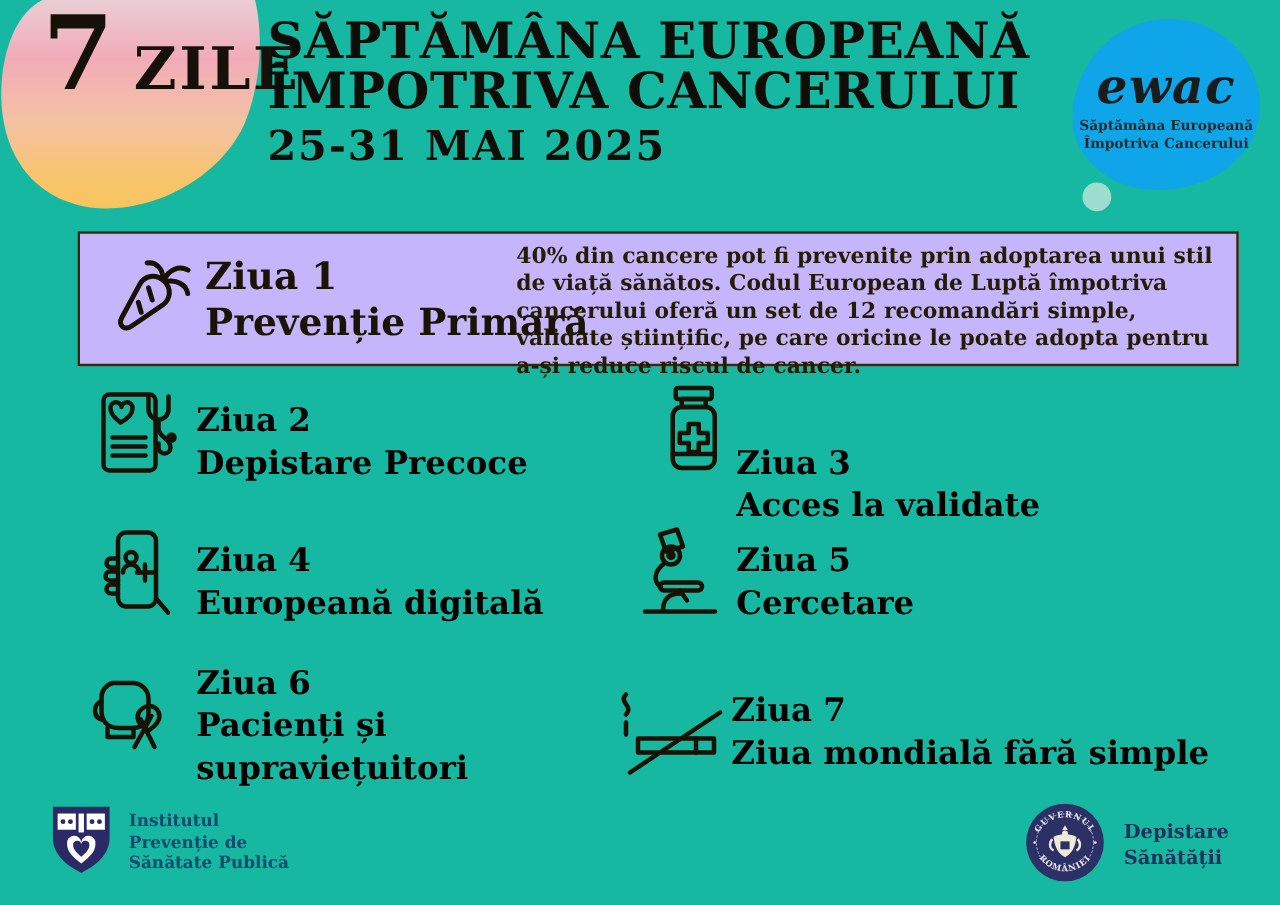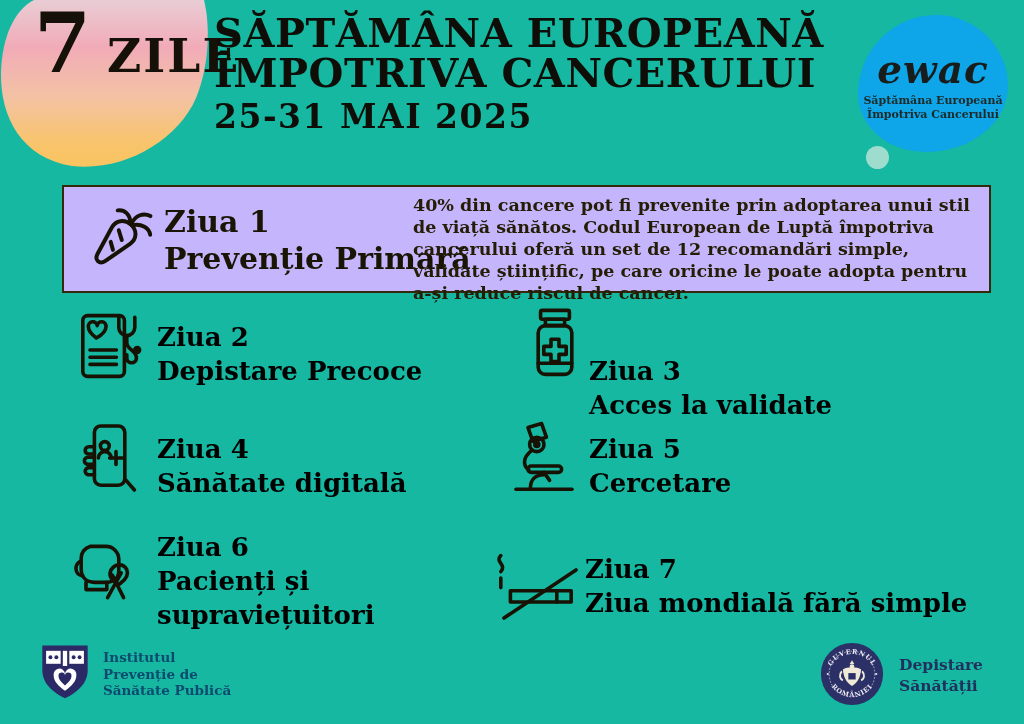--- a/index.html
+++ b/index.html
@@ -146,21 +146,21 @@
       <path d="M38 50 a8 8 0 0 1 16 0"></path>
       <path d="M60 42 v16 M52 50 h16"></path>
       <path d="M33 36 h-7 a4.5 4.5 0 0 0 0 9 h7"></path>
       <path d="M33 49 h-8 a4.5 4.5 0 0 0 0 9 h8"></path>
       <path d="M33 62 h-7 a4.5 4.5 0 0 0 0 9 h7"></path>
       <path d="M71 76 l12 14"></path>
     </g>
   </svg>
   <div class="day-label label-d4">
     <div>Ziua 4</div>
-    <div>Sănătate digitală</div>
+    <div>Europeană digitală</div>
   </div>
 
   <svg class="day-icon icon-d5" viewBox="0 0 100 100" aria-hidden="true">
     <g class="stroke">
       <path d="M30 12 l17 -5 6 17 -17 5 Z"></path>
       <circle cx="41" cy="33" r="9"></circle>
       <circle cx="41" cy="33" r="2.5" fill="#171203"></circle>
       <path d="M34 41 C24 49 23 59 31 65"></path>
       <rect x="30" y="60" width="42" height="8" rx="4"></rect>
       <path d="M50 68 l7 10"></path>

